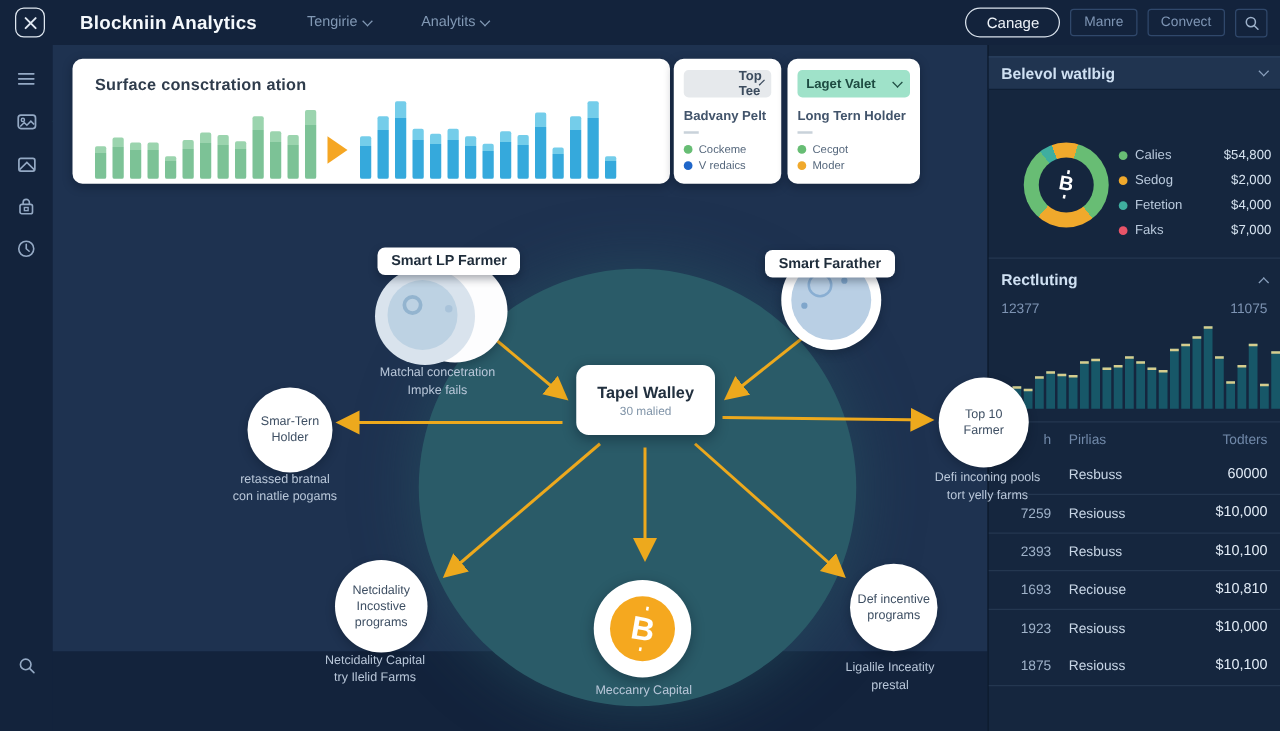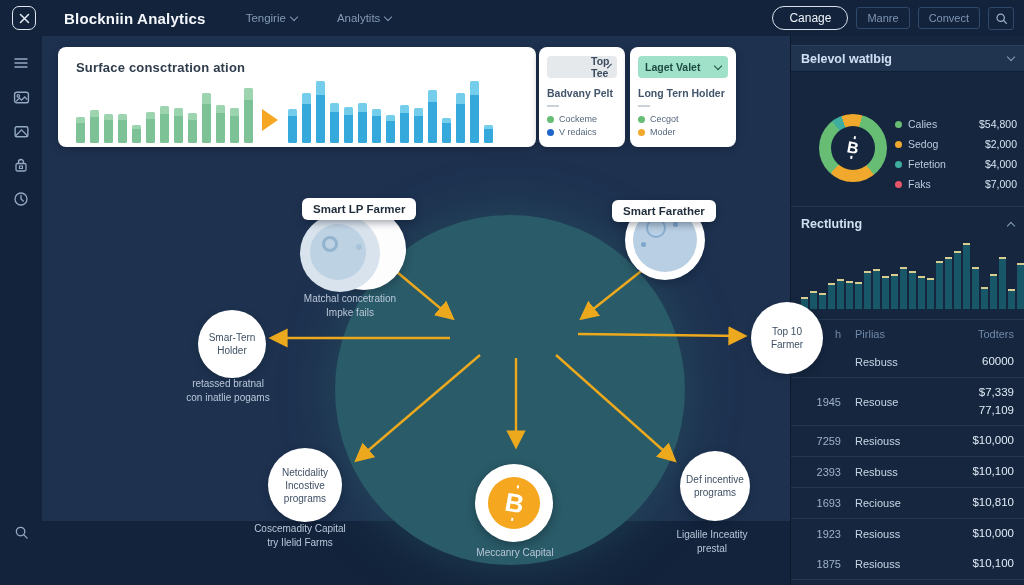--- a/index.html
+++ b/index.html
@@ -285,33 +285,39 @@
 
   <div class="far-icon">
     <div class="inner"></div>
       <div class="c1"></div>
       <div class="d1"></div>
       <div class="d2"></div>
       <div class="d3"></div>
   </div>
   <div class="node-label" style="left:570px;top:164px">Smart Farather</div>
 
+  <div class="center-box">
+    <div class="cb-title">Tapel Walley</div>
+    <div class="cb-sub">30 malied</div>
+  </div>
 
   <div class="node-circle pre" style="left:156px;top:274px;width:68px;height:68px">Smar-Tern
 Holder</div>
   <div class="caption pre" style="left:111px;top:341px;width:150px">retassed bratnal
 con inatlie pogams</div>
 
   <div class="node-circle pre" style="left:709px;top:266px;width:72px;height:72px;z-index:50">Top 10
 Farmer</div>
+  <div class="caption pre" style="left:673px;top:340px;width:150px;z-index:50">Defi inconing pools
+tort yelly farms</div>
 
   <div class="node-circle pre" style="left:226px;top:412px;width:74px;height:74px">Netcidality
 Incostive
 programs</div>
-  <div class="caption pre" style="left:178px;top:486px;width:160px">Coscemadity Capital
+  <div class="caption pre" style="left:178px;top:486px;width:160px">Netcidality Capital
 try Ilelid Farms</div>
 
   <div class="btc-node">
     <span class="btc-coin">
         <span class="btc">B</span>
       </span>
   </div>
   <div class="caption pre" style="left:403px;top:510px;width:140px">Meccanry Capital</div>
 
   <div class="node-circle pre" style="left:638px;top:415px;width:70px;height:70px">Def incentive
@@ -352,20 +358,24 @@
         <div class="wl-label">Faks</div>
         <div class="wl-val">$7,000</div>
       </div>
     </div>
 
   <div class="divider dv1"></div>
 
   <div class="rp-head2">
     <span>Rectluting</span>
     <span class="chv up" style="color:#8aa0bd"></span>
+  </div>
+  <div class="rp-nums">
+    <span>12377</span>
+    <span>11075</span>
   </div>
   <div class="rect-chart" id="rect-bars">
       <div class="rbar" style="height: 12px;"></div>
       <div class="rbar" style="height: 18px;"></div>
       <div class="rbar" style="height: 16px;"></div>
       <div class="rbar" style="height: 26px;"></div>
       <div class="rbar" style="height: 30px;"></div>
       <div class="rbar" style="height: 28px;"></div>
       <div class="rbar" style="height: 27px;"></div>
       <div class="rbar" style="height: 38px;"></div>
@@ -397,28 +407,20 @@
   </div>
   <div id="table-rows">
       <div class="t-row">
         <div class="c-id"></div>
         <div class="c-name">Resbuss</div>
         <div class="c-val">
           <div>60000</div>
         </div>
       </div>
       <div class="t-row">
-        <div class="c-id">1945</div>
-        <div class="c-name">Resouse</div>
-        <div class="c-val">
-          <div>$7,339</div>
-          <div>77,109</div>
-        </div>
-      </div>
-      <div class="t-row">
         <div class="c-id">7259</div>
         <div class="c-name">Resiouss</div>
         <div class="c-val">
           <div>$10,000</div>
         </div>
       </div>
       <div class="t-row">
         <div class="c-id">2393</div>
         <div class="c-name">Resbuss</div>
         <div class="c-val">

